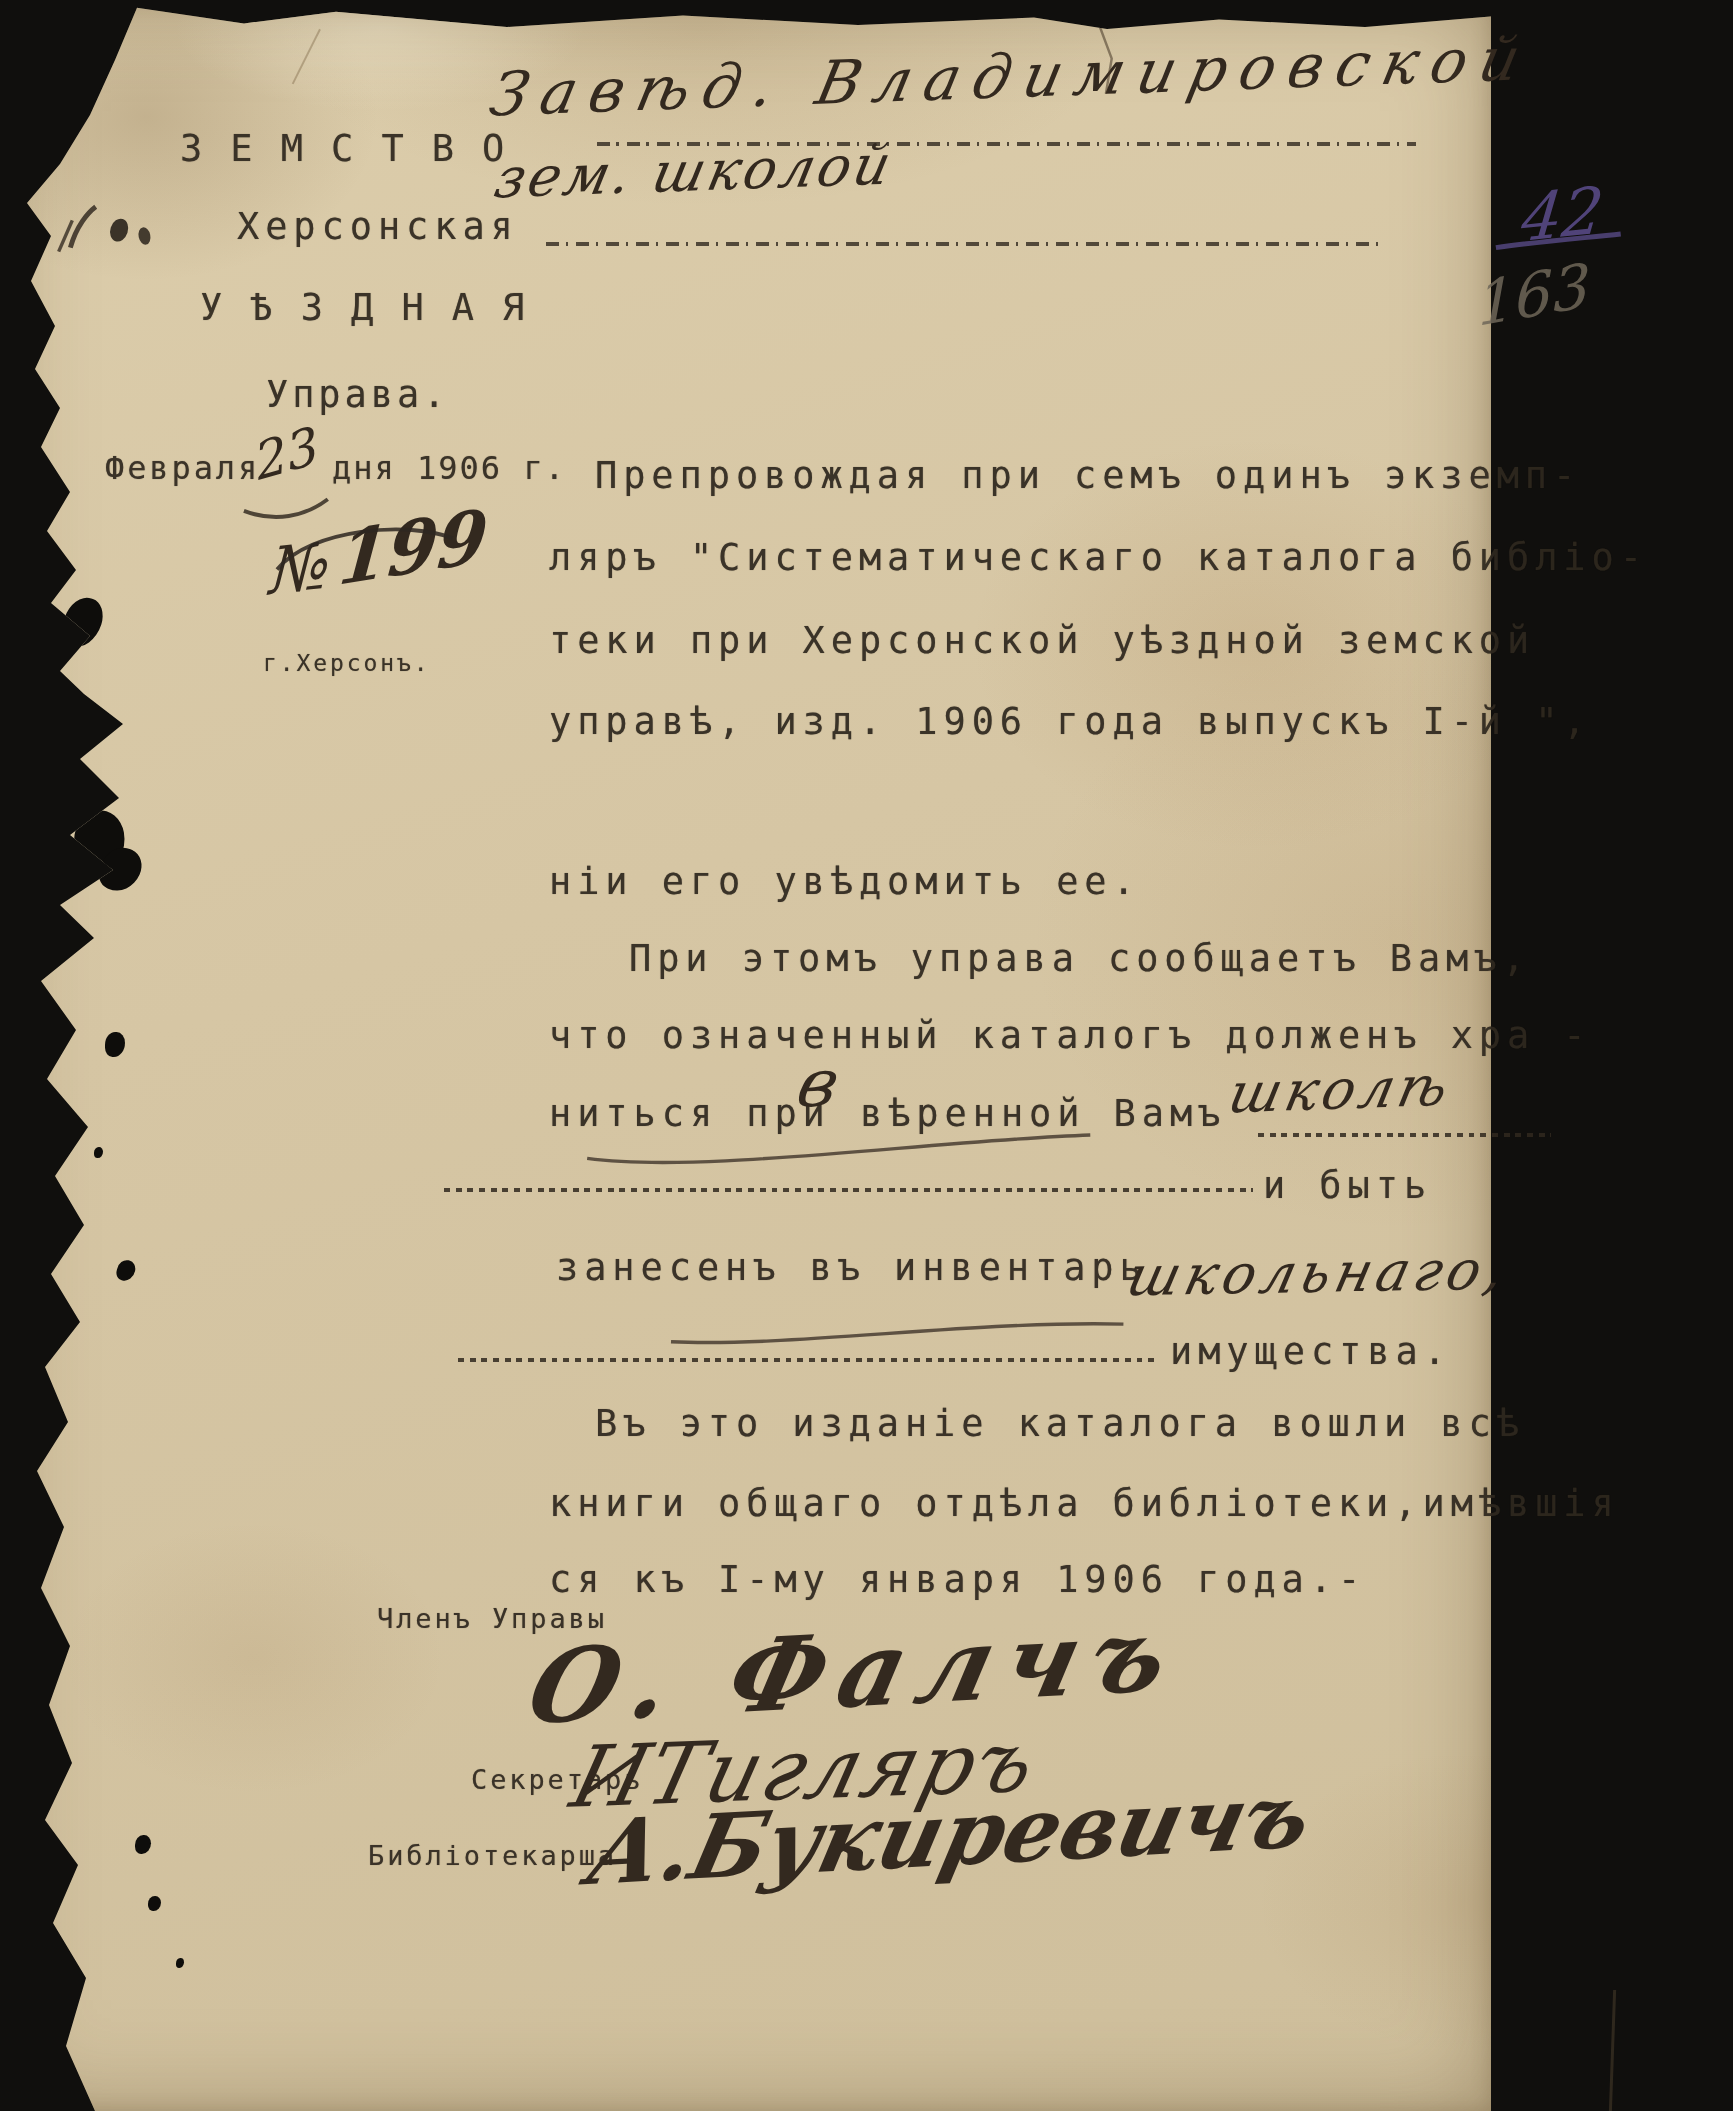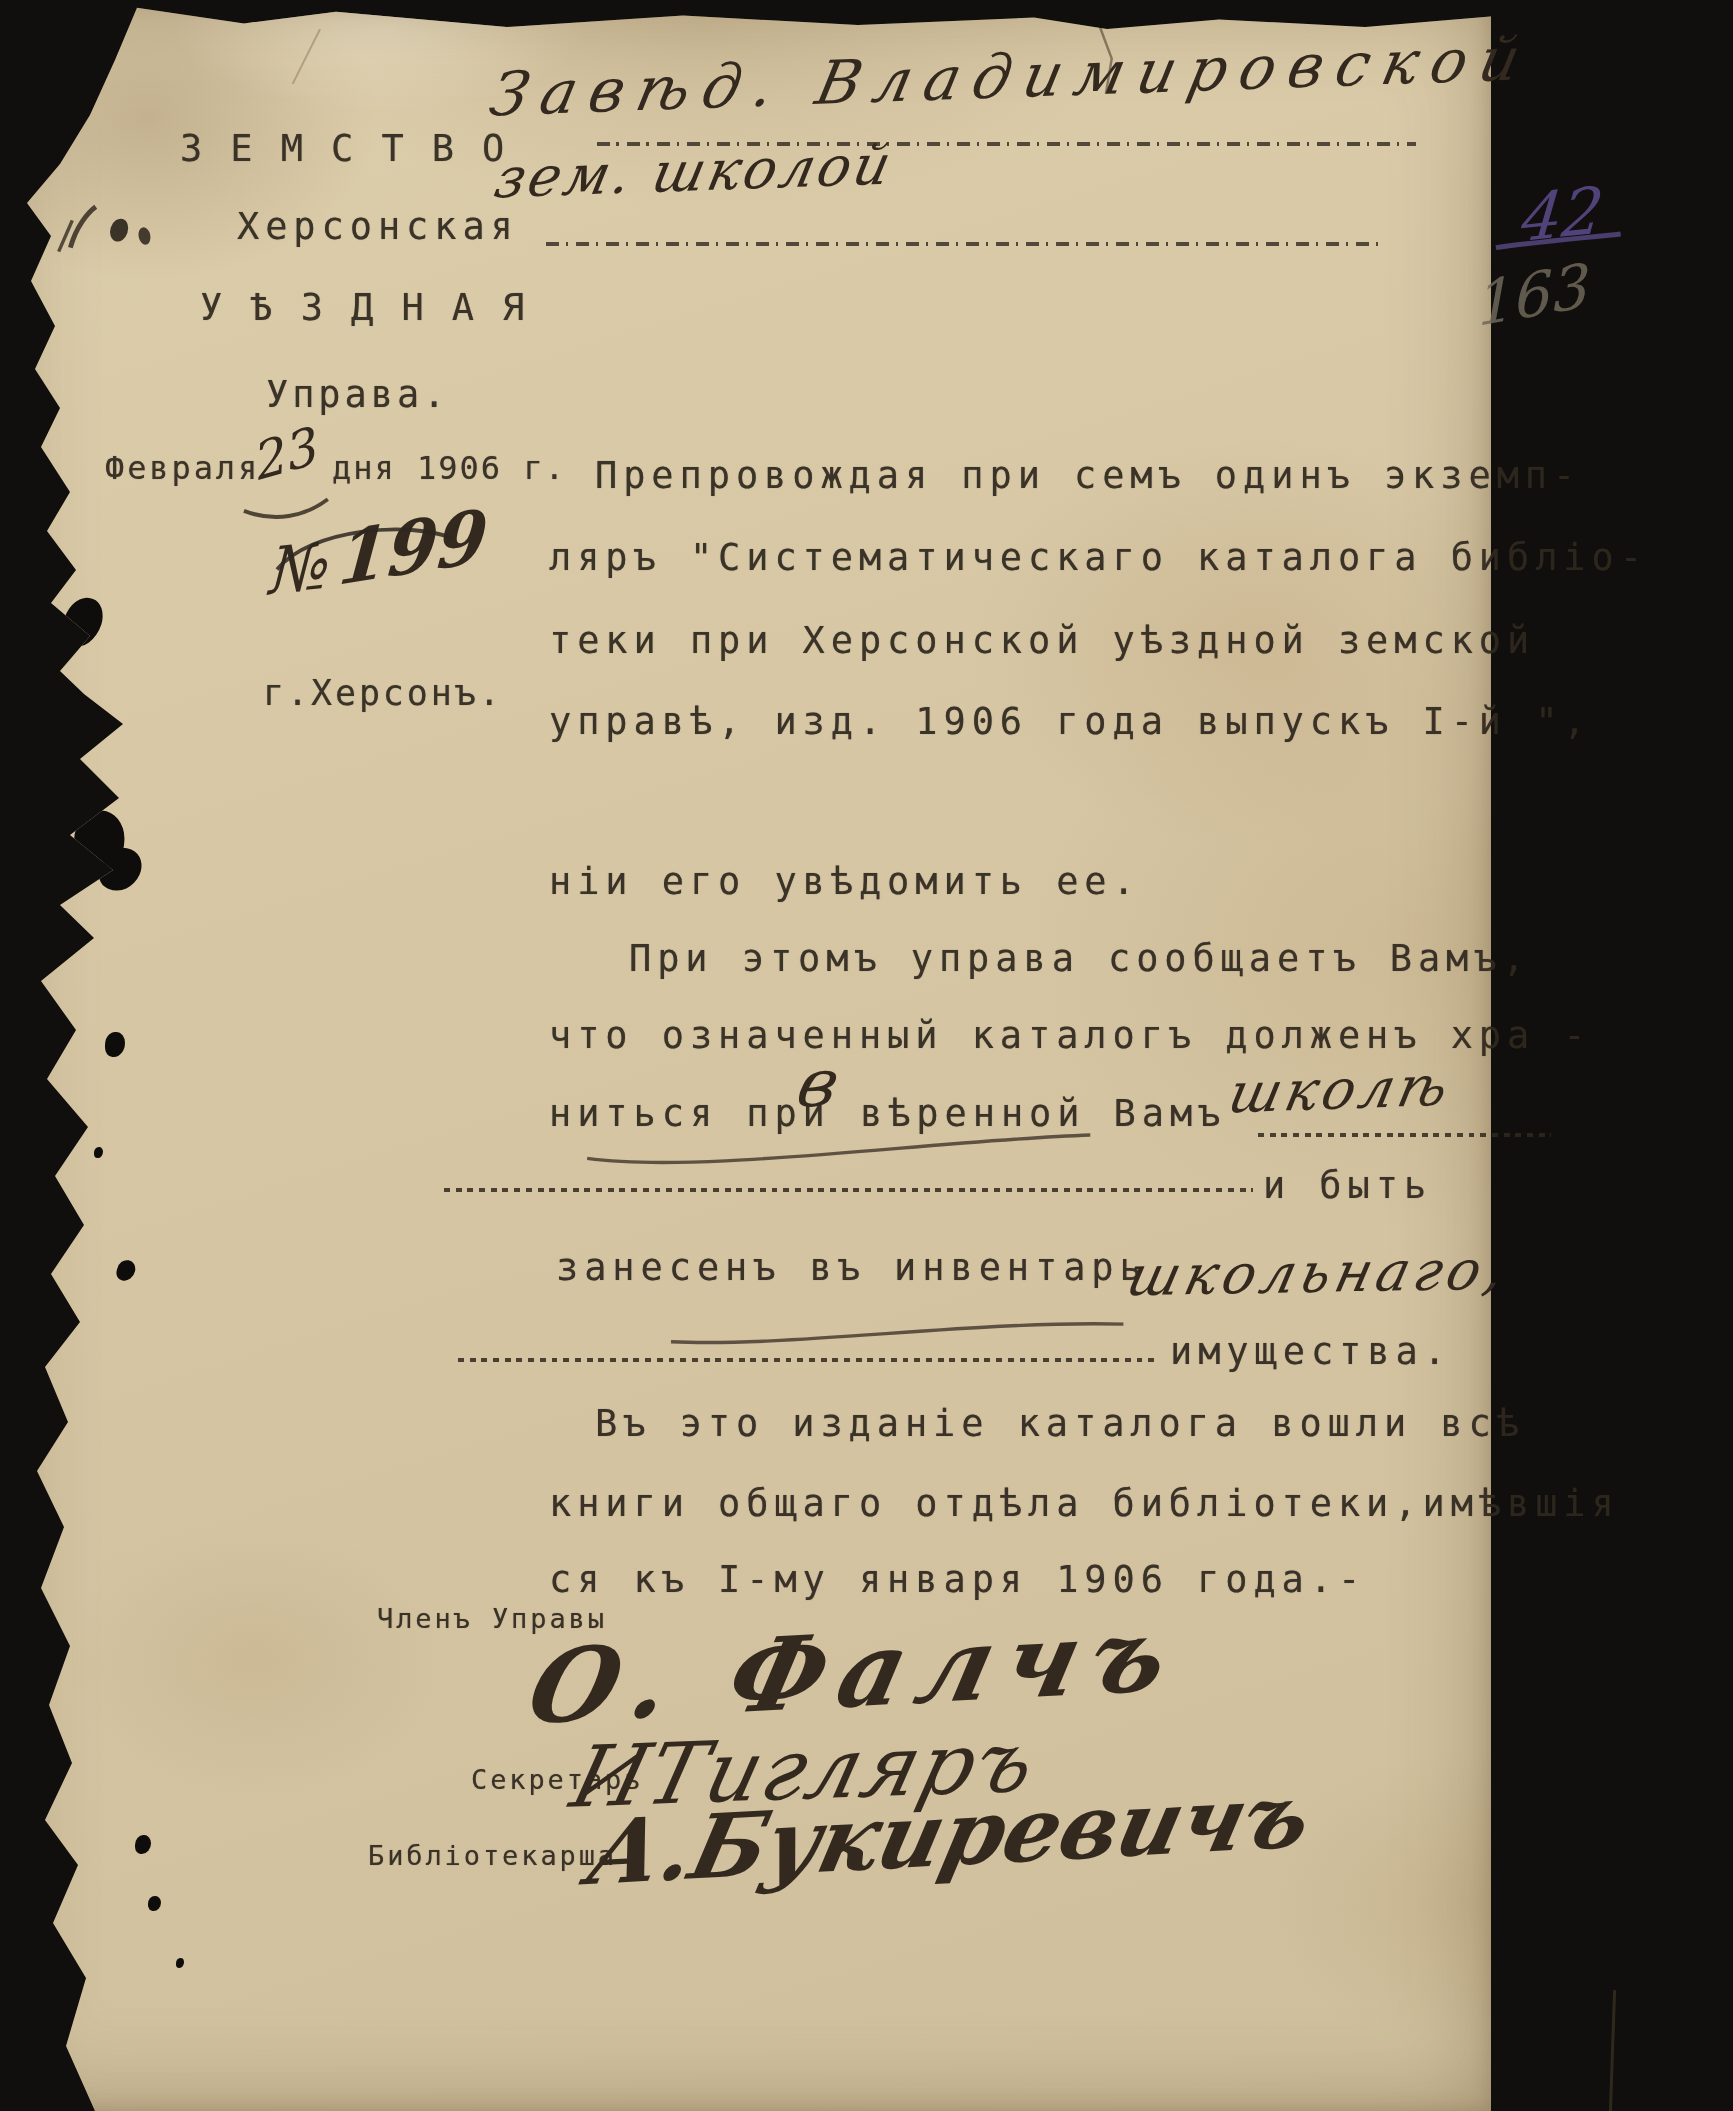--- a/index.html
+++ b/index.html
@@ -63,21 +63,21 @@
   <div class="typed" style="left:185px;top:288px;letter-spacing:2.9px;margin-left:15px;">У Ѣ З Д Н А Я</div>
   <div class="typed" style="left:266px;top:375px;letter-spacing:3.9px;">Управа.</div>
 
   <div class="typed" style="left:105px;top:451px;font-size:32px;letter-spacing:2.9px;">Февраля</div>
   <div class="hand" style="left:252px;top:433px;font-size:51px;transform:rotate(-16deg) skewX(-8deg);">23</div>
   <div class="typed" style="left:332px;top:451px;font-size:32px;letter-spacing:2px;">дня 1906 г.</div>
 
   <div class="hand" style="left:273px;top:534px;font-size:64px;transform:rotate(-6deg) skewX(-10deg);">№</div>
   <div class="hand" style="left:343px;top:515px;font-size:72px;font-weight:700;transform:rotate(-9deg) skewX(-14deg);">199</div>
 
-  <div class="typed" style="left:263px;top:651px;font-size:35px;letter-spacing:2.9px;margin-top:23px;">г.Херсонъ.</div>
+  <div class="typed" style="left:263px;top:651px;font-size:23px;letter-spacing:2.9px;">г.Херсонъ.</div>
 
   <div class="hand" style="left:499px;top:59px;font-size:60px;letter-spacing:12.7px;transform:rotate(-2deg) skewX(-14deg);">Завѣд. Владимировской</div>
   <div class="dashline" style="left:597px;top:142px;width:819px;"></div>
   <div class="hand" style="left:503px;top:146px;font-size:55px;letter-spacing:2.9px;transform:rotate(-2deg) skewX(-14deg);">зем. школой</div>
   <div class="dashline" style="left:546px;top:242px;width:834px;"></div>
 
   <div class="hand" style="left:1526px;top:181px;font-size:64px;color:#584a86;opacity:.9;transform:rotate(-6deg) skewX(-12deg);">42</div>
   <div class="hand" style="left:1478px;top:269px;font-size:60px;color:#6f6759;opacity:.85;transform:rotate(-10deg) skewX(-10deg);">163</div>
 
   <div class="typed" style="left:595px;top:456px;">Препровождая при семъ одинъ экземп-</div>

